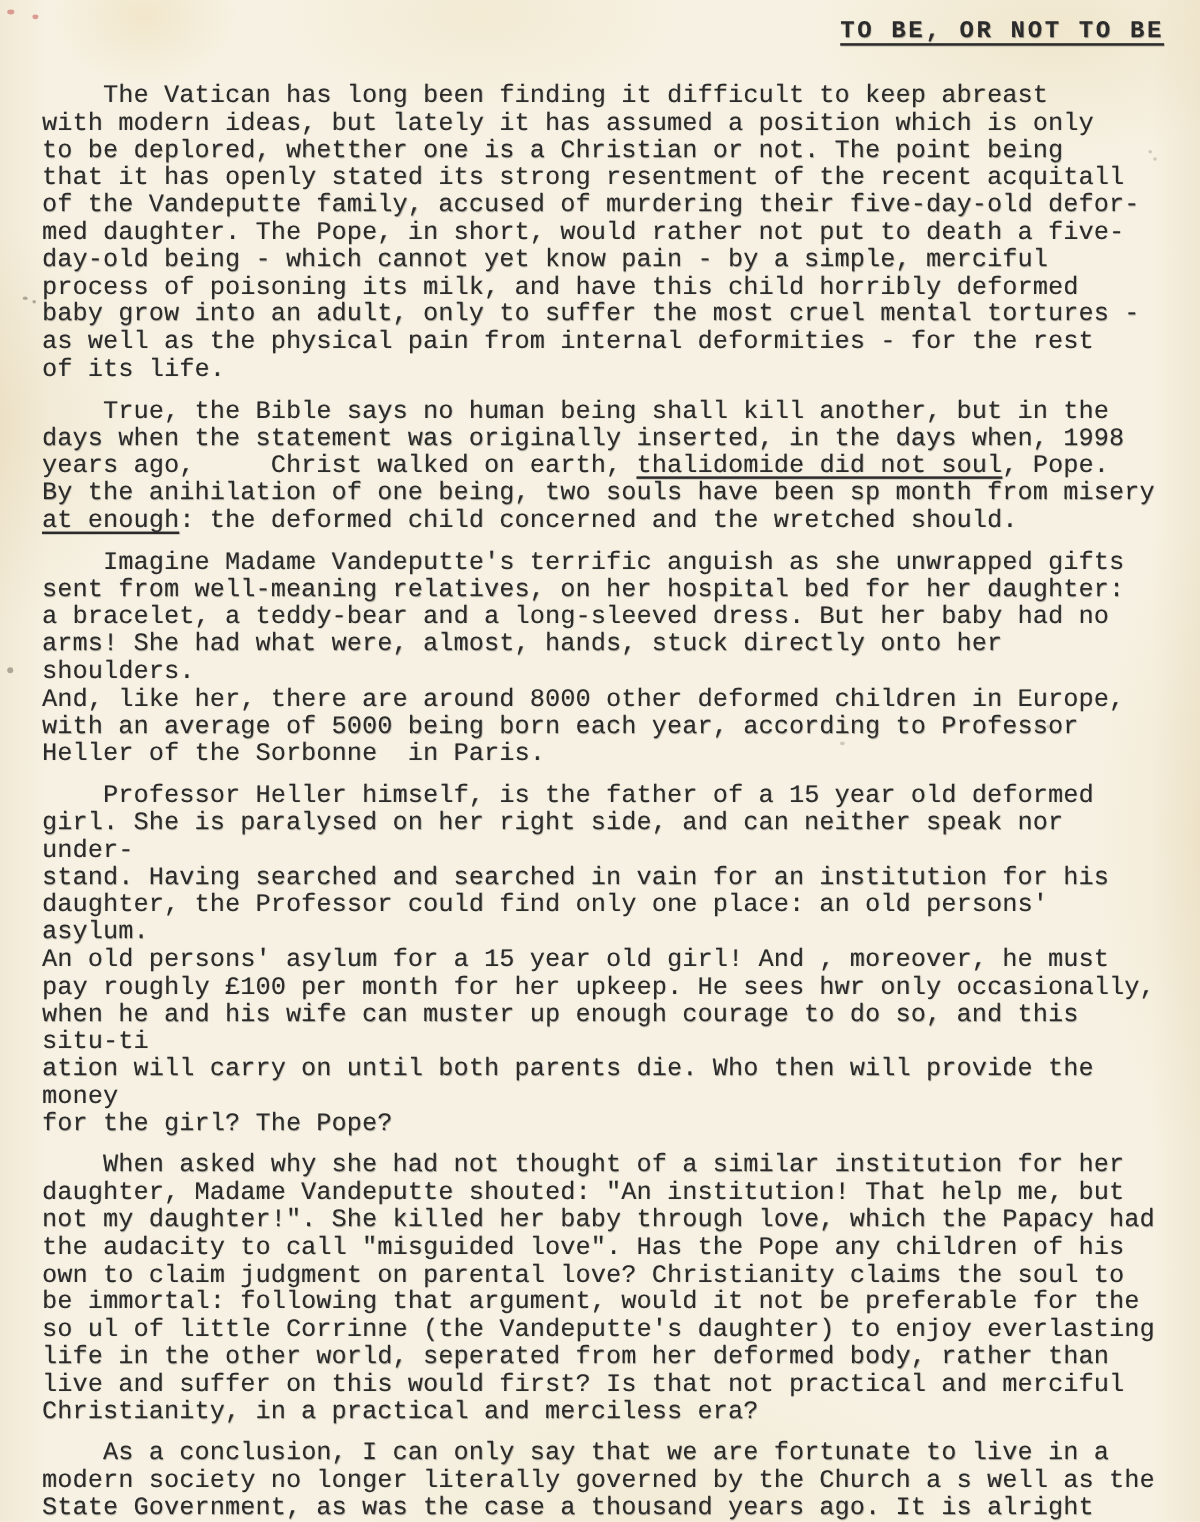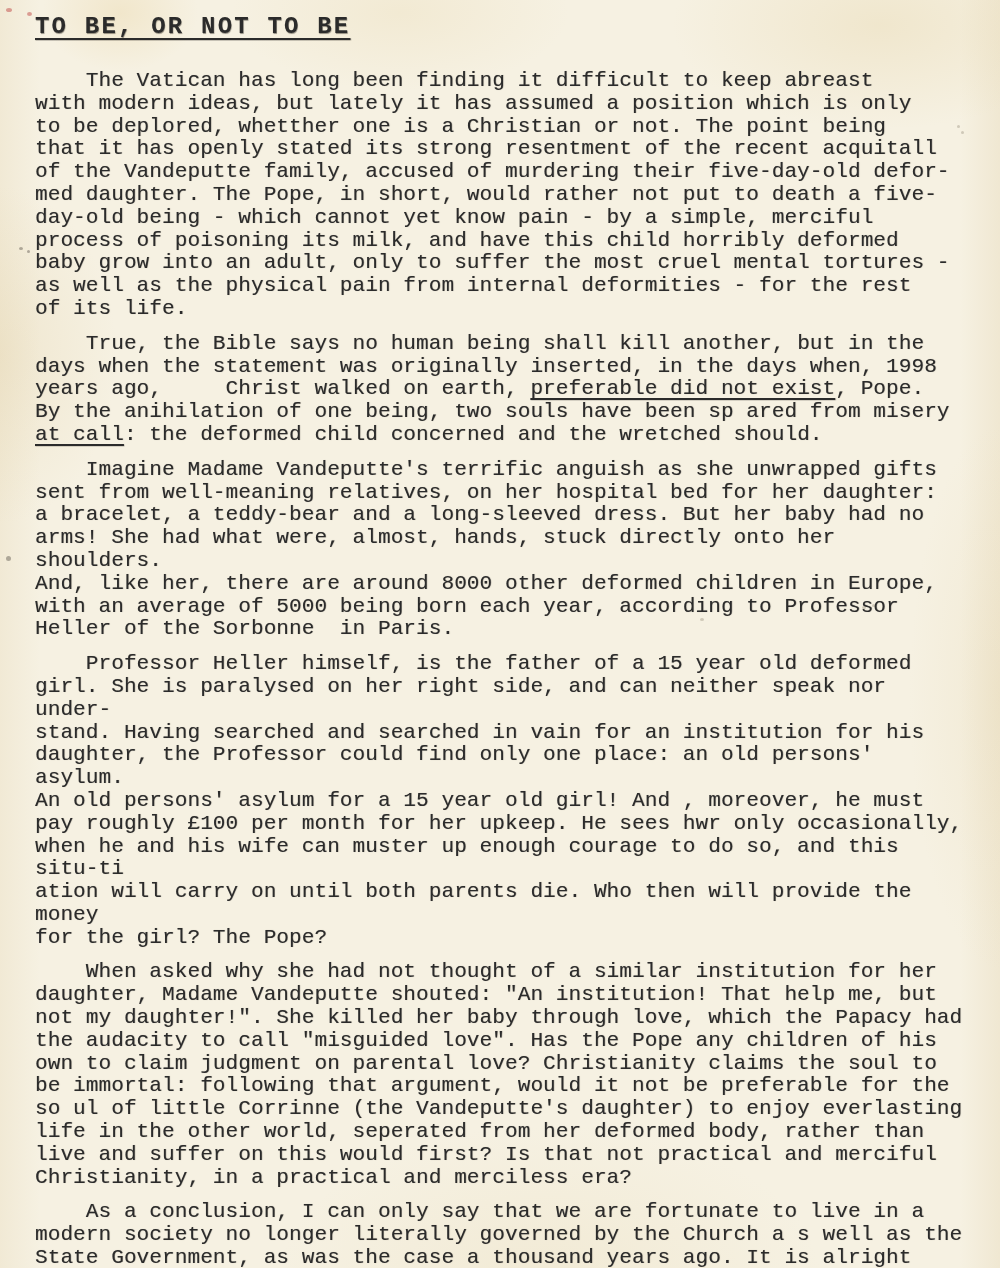--- a/index.html
+++ b/index.html
@@ -25,22 +25,22 @@
     color: var(--ink, #2b2b2b);
   }
   .page {
     position: relative;
     padding: 14px 30px 0 35px;
     box-sizing: border-box;
     width: 1000px;
     height: 1268px;
   }
   .doc-title {
-    text-align: left;
-    font-size: 24px;
+    text-align: right;
+    font-size: 20px;
     font-weight: bold;
     line-height: 26px;
     letter-spacing: 2.2px;
     margin: 0 0 30px 0;
     text-decoration: underline;
     text-decoration-thickness: 2px;
     text-underline-offset: 5px;
     text-shadow: 0.5px 0.5px 0.7px rgba(35,30,25,0.45);
   }
   .doc-body { }
@@ -79,23 +79,23 @@
 that it has openly stated its strong resentment of the recent acquitall
 of the Vandeputte family, accused of murdering their five-day-old defor-
 med daughter. The Pope, in short, would rather not put to death a five-
 day-old being - which cannot yet know pain - by a simple, merciful
 process of poisoning its milk, and have this child horribly deformed
 baby grow into an adult, only to suffer the most cruel mental tortures -
 as well as the physical pain from internal deformities - for the rest
 of its life.</span></div>
       <div class="para"><span class="">    True, the Bible says no human being shall kill another, but in the
 days when the statement was originally inserted, in the days when, 1998
-years ago,     Christ walked on earth, </span><span class="u">preferable did not exist</span><span class="">, Pope.
-By the anihilation of one being, two souls have been sp ared from misery
-</span><span class="u">at call</span><span class="">: the deformed child concerned and the wretched should.</span></div>
+years ago,     Christ walked on earth, </span><span class="u">thalidomide did not soul</span><span class="">, Pope.
+By the anihilation of one being, two souls have been sp month from misery
+</span><span class="u">at enough</span><span class="">: the deformed child concerned and the wretched should.</span></div>
       <div class="para"><span class="">    Imagine Madame Vandeputte's terrific anguish as she unwrapped gifts
 sent from well-meaning relatives, on her hospital bed for her daughter:
 a bracelet, a teddy-bear and a long-sleeved dress. But her baby had no
 arms! She had what were, almost, hands, stuck directly onto her shoulders.
 And, like her, there are around 8000 other deformed children in Europe,
 with an average of 5000 being born each year, according to Professor
 Heller of the Sorbonne  in Paris.</span></div>
       <div class="para"><span class="">    Professor Heller himself, is the father of a 15 year old deformed
 girl. She is paralysed on her right side, and can neither speak nor under-
 stand. Having searched and searched in vain for an institution for his

